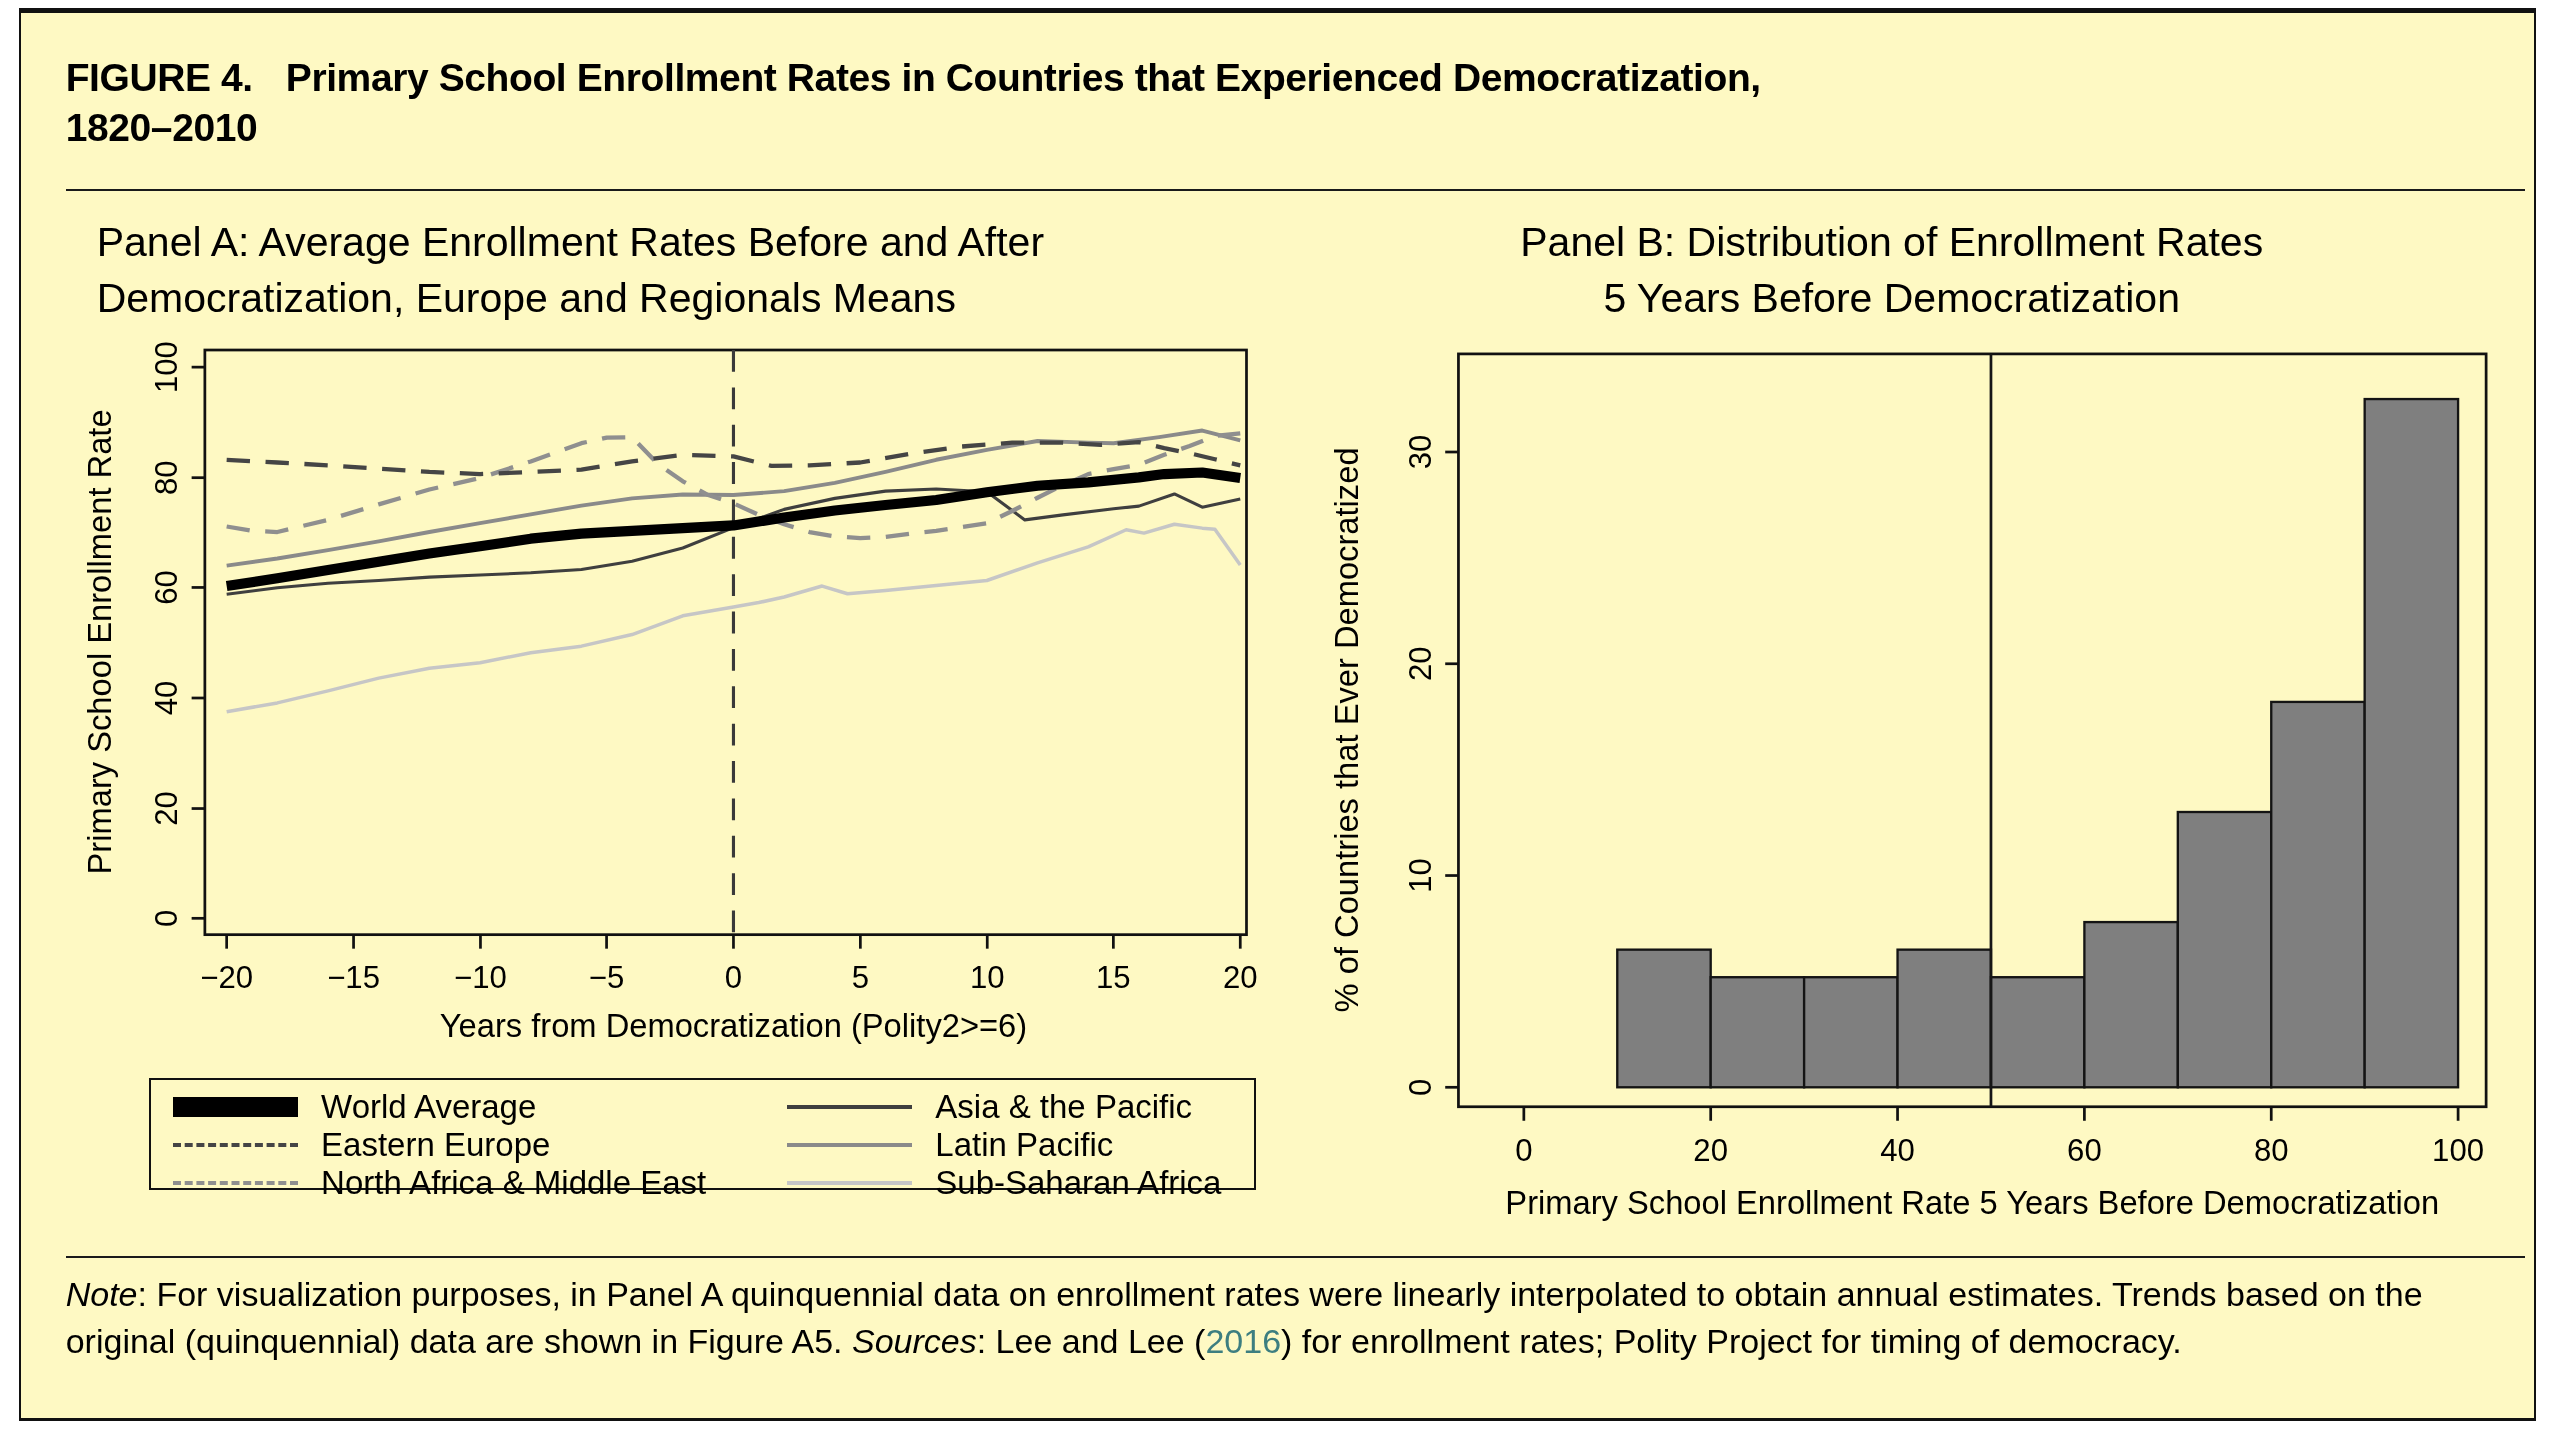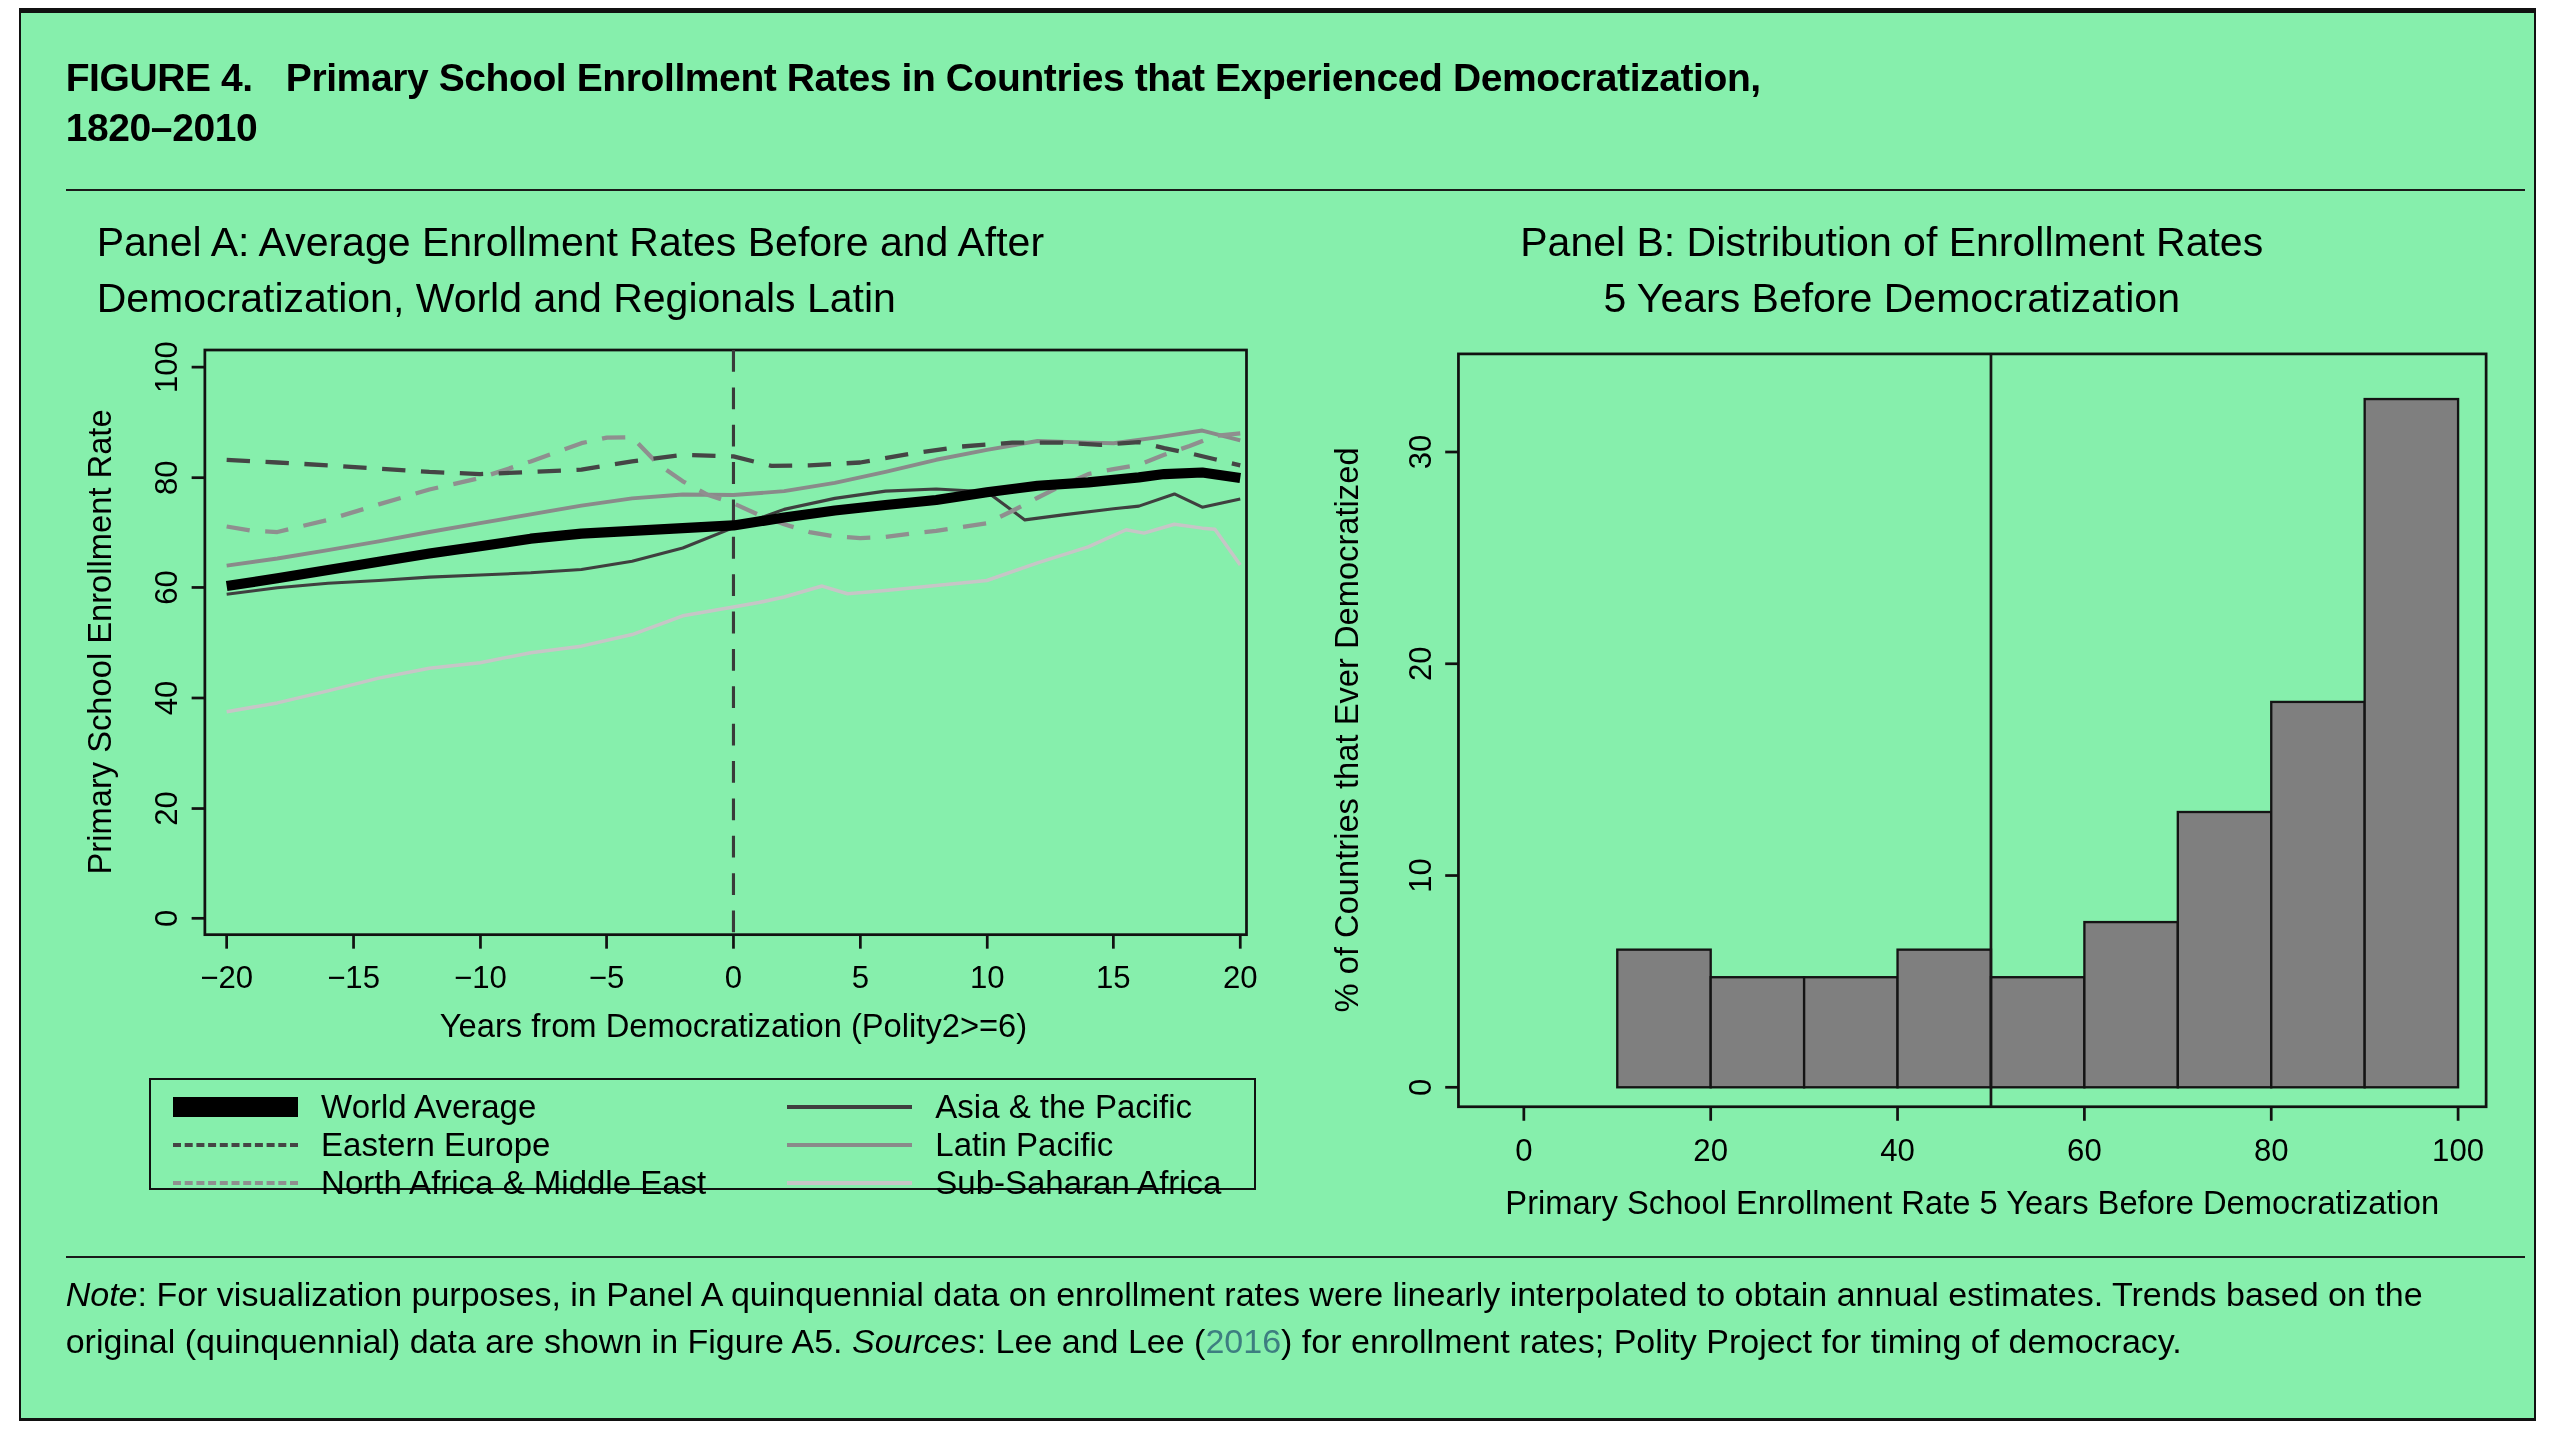--- a/index.html
+++ b/index.html
@@ -1,18 +1,18 @@
 <!DOCTYPE html>
 <html style="font-size:12.5px"><head>
 <meta charset="utf-8">
 <style>
   html,body{margin:0;padding:0;background:#ffffff;}
   body{width:2563px;height:1451px;position:relative;font-family:"Liberation Sans",sans-serif;color:#000;}
   .abs{position:absolute;}
-  .figure-box{left:18.7px;top:7.8px;width:2513px;height:1405px;border:2.3px solid #111;border-top-width:5.5px;border-bottom-width:3.9px;background:#86efac;}
+  .figure-box{left:18.7px;top:7.8px;width:2513px;height:1405px;border:2.3px solid #111;border-top-width:5.5px;border-bottom-width:3.9px;background:#fef9c3;}
   .fig-title{left:45px;top:40px;width:2453px;font-size:39px;font-weight:bold;line-height:1.28;letter-spacing:-0.4px;}
   .fig-title .label{margin-right:33px;}
   .fig-title .t2{display:block;}
   .rule{height:0;border-top:2.3px solid #1a1a1a;}
   .rule-title{left:45px;top:176px;width:2459px;}
   .rule-note{left:45px;top:1243px;width:2459px;}
   .panel-title{font-size:41px;line-height:1.38;}
   .pa-title{left:76px;top:201px;width:1090px;}
   .pb-title{left:1326px;top:201px;width:1090px;text-align:center;}
   svg text{font-family:"Liberation Sans",sans-serif;fill:#000;}
@@ -31,21 +31,21 @@
 <div class="abs figure-box">
 
   <div class="abs fig-title">
     <span class="label">FIGURE 4.</span><span>Primary School Enrollment Rates in Countries that Experienced Democratization,</span>
     <span class="t2">1820–2010</span>
   </div>
   <div class="abs rule rule-title"></div>
 
   <div class="abs panel-title pa-title">
     <div>Panel A: Average Enrollment Rates Before and After</div>
-    <div>Democratization, World and Regionals Latin</div>
+    <div>Democratization, Europe and Regionals Means</div>
   </div>
 
   <div class="abs panel-title pb-title">
     <div>Panel B: Distribution of Enrollment Rates</div>
     <div>5 Years Before Democratization</div>
   </div>
 
   <svg class="abs" style="left:24px;top:323px;" width="1215" height="724" viewBox="0 0 1560 930">
 
     <rect x="205" y="18" width="1338" height="751" fill="none" stroke="#111" stroke-width="3.5"></rect>

